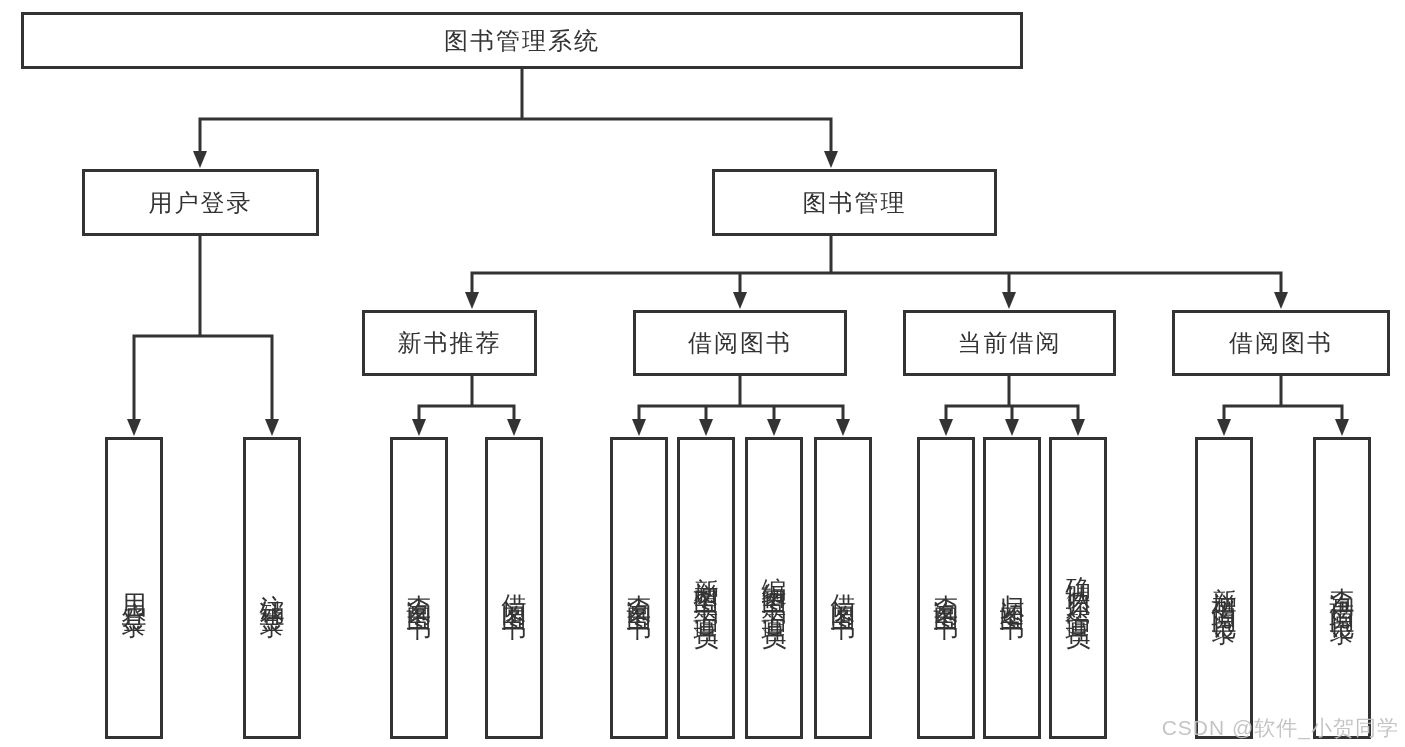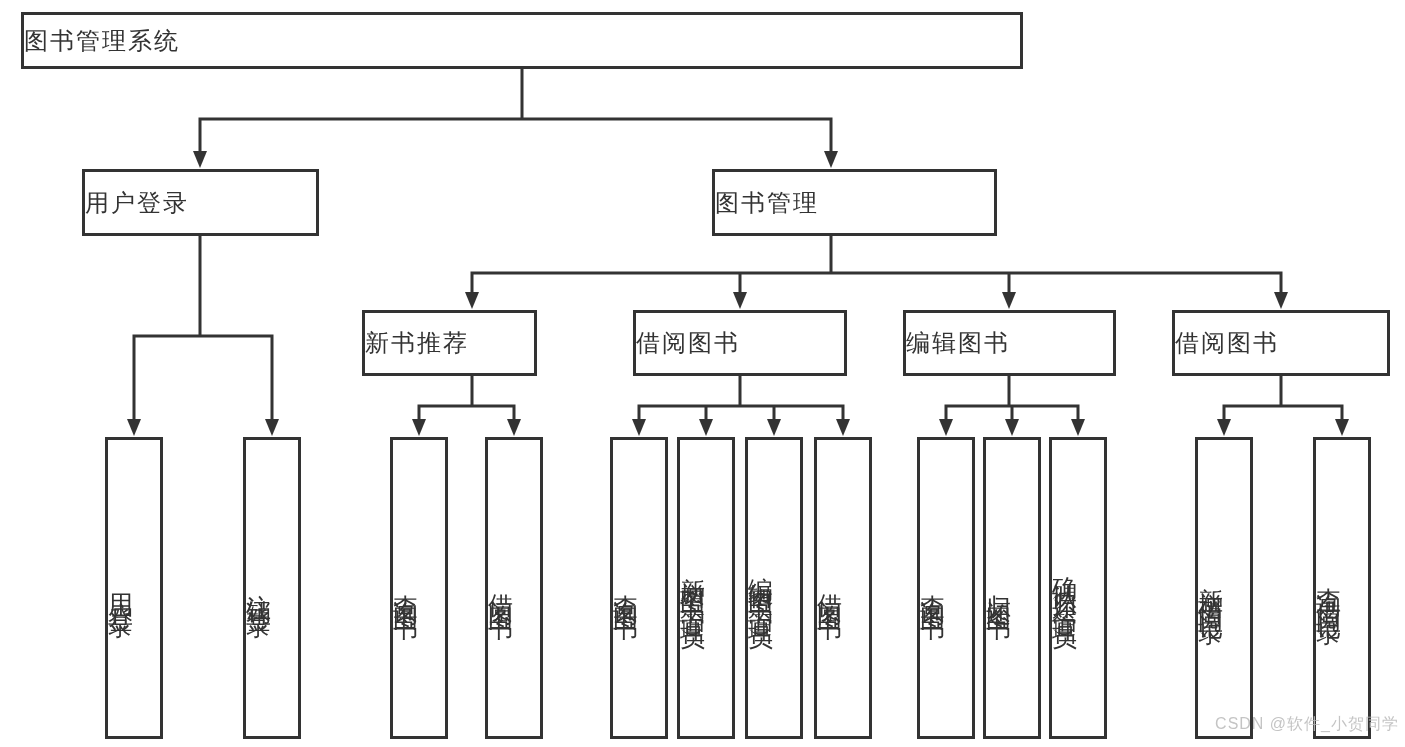--- a/index.html
+++ b/index.html
@@ -10,34 +10,34 @@
   .canvas{
     position:relative;width:1405px;height:747px;overflow:hidden;
     background:var(--bg);
     font-family:"Liberation Sans","DejaVu Sans",sans-serif;
     color:var(--text);
   }
   .connectors{position:absolute;left:0;top:0;z-index:1;}
   .node{
     position:absolute;z-index:2;box-sizing:border-box;
     background:var(--bg);border:3px solid var(--border);
-    display:flex;align-items:center;justify-content:flex-start;
+    display:flex;align-items:center;justify-content:center;
   }
   .node.h span{
     font-size:24px;letter-spacing:2px;line-height:1;
     color:var(--text);white-space:nowrap;
   }
   .node.leaf{top:437px;width:58px;height:302px;}
   .node.leaf span{
     writing-mode:vertical-rl;text-orientation:mixed;
     font-size:25px;letter-spacing:7px;line-height:1;color:var(--text);
   }
   .watermark{
     position:absolute;z-index:5;right:6px;top:714px;
-    font-size:16px;letter-spacing:1px;color:var(--wm);opacity:.92;
+    font-size:21px;letter-spacing:1px;color:var(--wm);opacity:.92;
     white-space:nowrap;
   }
 </style>
 </head>
 <body>
 
 <div class="canvas">
 
   <svg class="connectors" width="1405" height="747" viewBox="0 0 1405 747">
       <path d="M522 69 V119 M198.5 119 H832.5 M200 119 V154 M831 119 V154" fill="none" stroke="#333333" stroke-width="3"></path>
@@ -79,21 +79,21 @@
     <span>图书管理</span>
   </div>
 
   <div class="node h" style="left:362px;top:310px;width:175px;height:66px">
     <span>新书推荐</span>
   </div>
   <div class="node h" style="left:633px;top:310px;width:214px;height:66px">
     <span>借阅图书</span>
   </div>
   <div class="node h" style="left:903px;top:310px;width:213px;height:66px">
-    <span>编辑图书</span>
+    <span>当前借阅</span>
   </div>
   <div class="node h" style="left:1172px;top:310px;width:218px;height:66px">
     <span>借阅图书</span>
   </div>
 
   <div class="node leaf" style="left:105px">
     <span>用户登录</span>
   </div>
   <div class="node leaf" style="left:243px">
     <span>注销登录</span>

